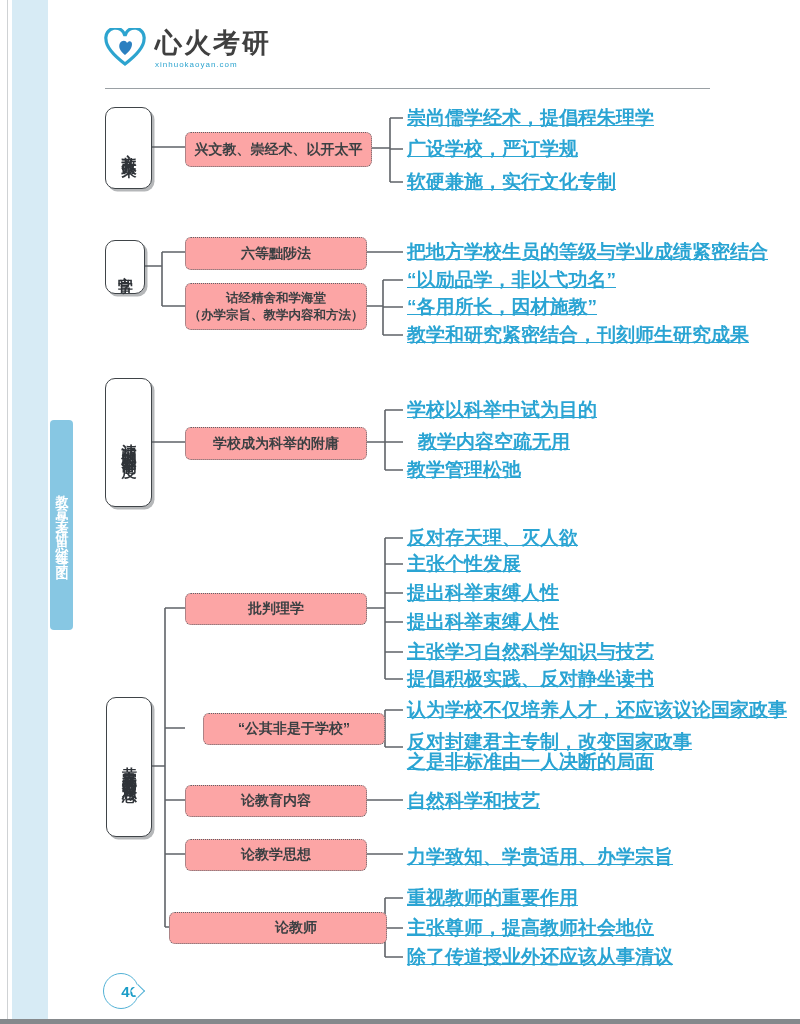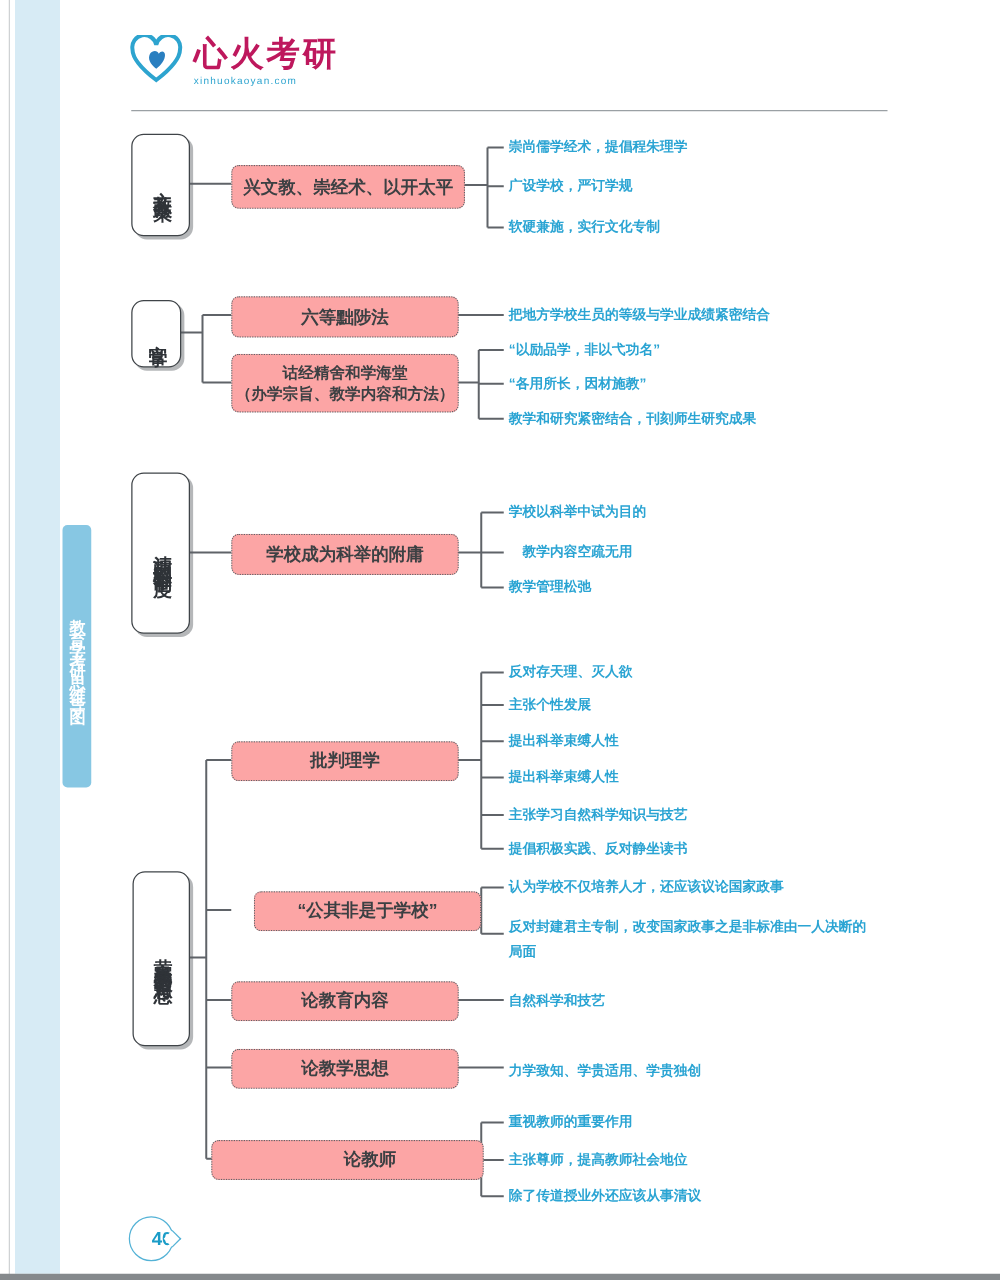--- a/index.html
+++ b/index.html
@@ -6,21 +6,21 @@
   body{width:800px;height:1024px;background:#f4f6f7;font-family:"Liberation Sans",sans-serif;}
   .page{position:relative;width:800px;height:1024px;background:#ffffff;overflow:hidden;}
   .edge-line{position:absolute;left:7px;top:0;width:1px;height:1024px;background:#cfd2d4;}
   .left-strip{position:absolute;left:12px;top:0;width:36px;height:1019px;background:#d7ebf5;}
   .bottom-strip{position:absolute;left:0;bottom:0;width:800px;height:5px;background:#85898c;}
 
   
   .logo-wrap{position:absolute;left:103px;top:28px;display:flex;align-items:flex-start;}
   .logo-heart{width:44px;height:40px;}
   .brand-block{margin-left:8px;}
-  .brand-name{font-size:27px;font-weight:700;color:#be185d;letter-spacing:2px;line-height:30px;font-family:"Liberation Serif",serif;}
+  .brand-name{font-size:27px;font-weight:700;color:#404040;letter-spacing:2px;line-height:30px;font-family:"Liberation Serif",serif;}
   .brand-site{font-size:8px;color:#2da4cf;letter-spacing:1px;margin-top:2px;}
   .header-rule{position:absolute;left:105px;top:88px;width:605px;height:1px;background:#9aa0a4;}
 
   
   .side-tab{position:absolute;left:50px;top:420px;width:23px;height:210px;background:#87c7e3;border-radius:4px;
     color:#ffffff;font-size:13px;font-weight:700;writing-mode:vertical-rl;text-orientation:upright;
     display:flex;align-items:center;justify-content:center;letter-spacing:9px;}
 
   
   .wires{position:absolute;left:0;top:0;pointer-events:none;}
@@ -28,21 +28,21 @@
 
   
   .pbox{position:absolute;background:#fff;border:1.6px solid #3f4448;border-radius:10px;
     box-shadow:2.5px 2.5px 0 rgba(90,95,100,.45);
     writing-mode:vertical-rl;text-orientation:upright;display:flex;align-items:center;justify-content:center;
     font-size:15px;font-weight:700;color:#2f3338;letter-spacing:3px;}
   .cbox{position:absolute;background:#fca5a5;border:1.6px dotted #5f6368;border-radius:6px;
     display:flex;flex-direction:column;align-items:center;justify-content:center;
     font-size:14px;font-weight:600;color:#3c4043;white-space:nowrap;}
   .cbox .sub{font-size:12.5px;font-weight:600;}
-  .leaf{position:absolute;left:407px;color:#2aa4d3;font-size:11px;font-weight:600;line-height:20px;white-space:nowrap;}
+  .leaf{position:absolute;left:407px;color:#2aa4d3;font-size:19px;font-weight:600;line-height:20px;white-space:nowrap;text-decoration:underline;}
   .leaf.wrap{white-space:normal;width:288px;}
 
   
   .page-bubble{position:absolute;left:103px;top:973px;width:34px;height:34px;border:1.6px solid #53b2d6;border-radius:50%;
     background:#fff;display:flex;align-items:center;justify-content:flex-end;color:#1a9cc7;font-size:15px;font-weight:700;}
   .bubble-pointer{position:absolute;right:-5px;top:12px;width:9px;height:9px;background:#fff;
     border-top:1.6px solid #53b2d6;border-right:1.6px solid #53b2d6;transform:rotate(45deg);}
 </style>
 </head>
 <body>
@@ -112,21 +112,21 @@
   <div class="leaf" style="top:554px;">主张个性发展</div>
   <div class="leaf" style="top:583px;">提出科举束缚人性</div>
   <div class="leaf" style="top:612px;">提出科举束缚人性</div>
   <div class="leaf" style="top:642px;">主张学习自然科学知识与技艺</div>
   <div class="leaf" style="top:669px;">提倡积极实践、反对静坐读书</div>
 
   <div class="leaf wrap" style="top:732px;">反对封建君主专制，改变国家政事之是非标准由一人决断的局面</div>
   <div class="leaf" style="top:700px;">认为学校不仅培养人才，还应该议论国家政事</div>
 
   <div class="leaf" style="top:791px;">自然科学和技艺</div>
-  <div class="leaf" style="top:847px;">力学致知、学贵适用、学贵独创</div>
+  <div class="leaf" style="top:847px;">力学致知、学贵适用、办学宗旨</div>
 
   <div class="leaf" style="top:888px;">重视教师的重要作用</div>
   <div class="leaf" style="top:918px;">主张尊师，提高教师社会地位</div>
   <div class="leaf" style="top:947px;">除了传道授业外还应该从事清议</div>
 
   <div class="page-bubble">
     <span>40</span>
     <span class="bubble-pointer"></span>
   </div>
 </div>

